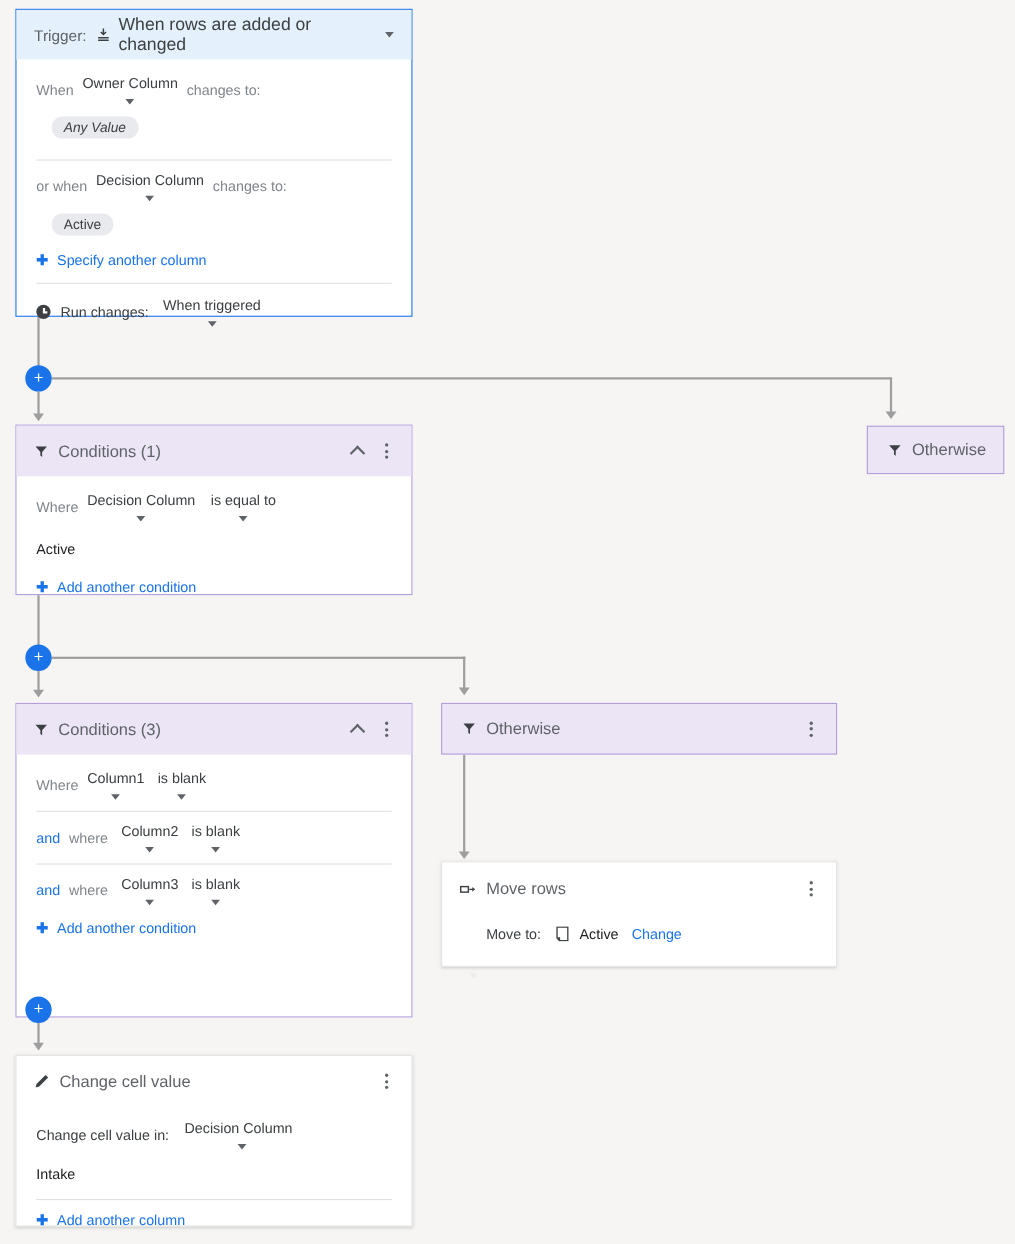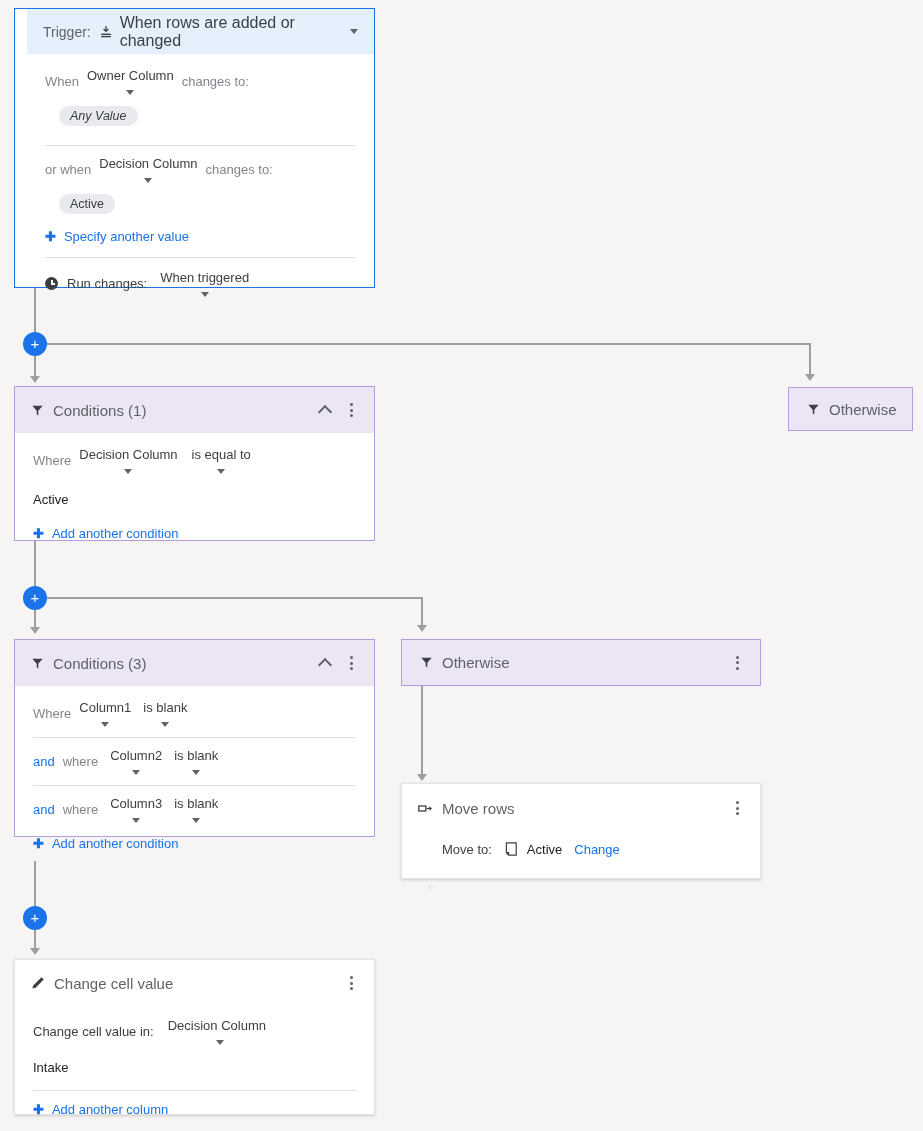--- a/index.html
+++ b/index.html
@@ -286,21 +286,21 @@
   <div class="conn conn-v" style="left:34px; top:861px; height:46px;"></div>
   <div class="conn conn-v" style="left:34px; top:930px; height:20px;"></div>
   <div class="arrow" style="left:30px; top:948px;"></div>
 
   <div class="ghost-dot" style="left:428px; top:884px;"></div>
 
   <div class="plus-btn" style="left:23px; top:332px;">+</div>
   <div class="plus-btn" style="left:23px; top:586px;">+</div>
   <div class="plus-btn" style="left:23px; top:906px;">+</div>
 
-  <div class="card trigger" style="left:14px; top:8px; width:361px; height:280px;padding-left:12px;">
+  <div class="card trigger" style="left:14px; top:8px; width:361px; height:280px;">
     <div class="trigger-head">
       <span class="lbl">Trigger:</span>
       <span class="sel">
         <span class="icon">
           <svg width="14" height="14" viewBox="0 0 14 14">
             <path d="M7 1 L7 6 M4.6 4 L7 6.4 L9.4 4" stroke="#3c4043" stroke-width="1.3" fill="none"></path>
             <path d="M2.2 9.3 L11.8 9.3" stroke="#3c4043" stroke-width="1.4"></path>
             <path d="M2.2 11.6 L11.8 11.6" stroke="#3c4043" stroke-width="1.4"></path>
           </svg>
         </span>
@@ -331,21 +331,21 @@
           <span class="caret"></span>
         </span>
         <span class="muted">changes to:</span>
       </div>
       <div class="row" style="margin-top:10px; padding-left:14px;">
         <span class="chip plainstyle">Active</span>
       </div>
 
       <div class="addlink" style="margin-top:14px;">
         <span class="plusglyph">✚</span>
-        <span>Specify another value</span>
+        <span>Specify another column</span>
       </div>
 
       <div class="hr" style="margin-top:13px; margin-bottom:12px;"></div>
 
       <div class="runrow">
         <span class="clock"></span>
         <span class="strong">Run changes:</span>
         <span class="dd" style="margin-left:4px;">
           <span>When triggered</span>
           <span class="caret"></span>
@@ -393,21 +393,21 @@
 
   <div class="card otherwise" style="left:788px; top:387px; width:125px; height:44px; display:flex; align-items:center; padding:0 0 0 18px;">
     <span class="icon" style="margin-right:9px;">
       <svg width="13" height="13" viewBox="0 0 13 13">
         <path d="M1.3 1.8 L11.7 1.8 L7.3 6.8 L7.3 11.4 L5.7 10.2 L5.7 6.8 Z" fill="#3c4043"></path>
       </svg>
     </span>
     <span style="color:#5f6368; font-size:15px;">Otherwise</span>
   </div>
 
-  <div class="card cond" style="left:14px; top:639px; width:361px; height:198px;">
+  <div class="card cond" style="left:14px; top:639px; width:361px; height:286px;">
     <div class="cond-head">
       <span class="icon">
         <svg width="13" height="13" viewBox="0 0 13 13">
           <path d="M1.3 1.8 L11.7 1.8 L7.3 6.8 L7.3 11.4 L5.7 10.2 L5.7 6.8 Z" fill="#3c4043"></path>
         </svg>
       </span>
       <span class="title">Conditions (3)</span>
       <span class="chev"></span>
       <span class="kebab">
           <i></i>

